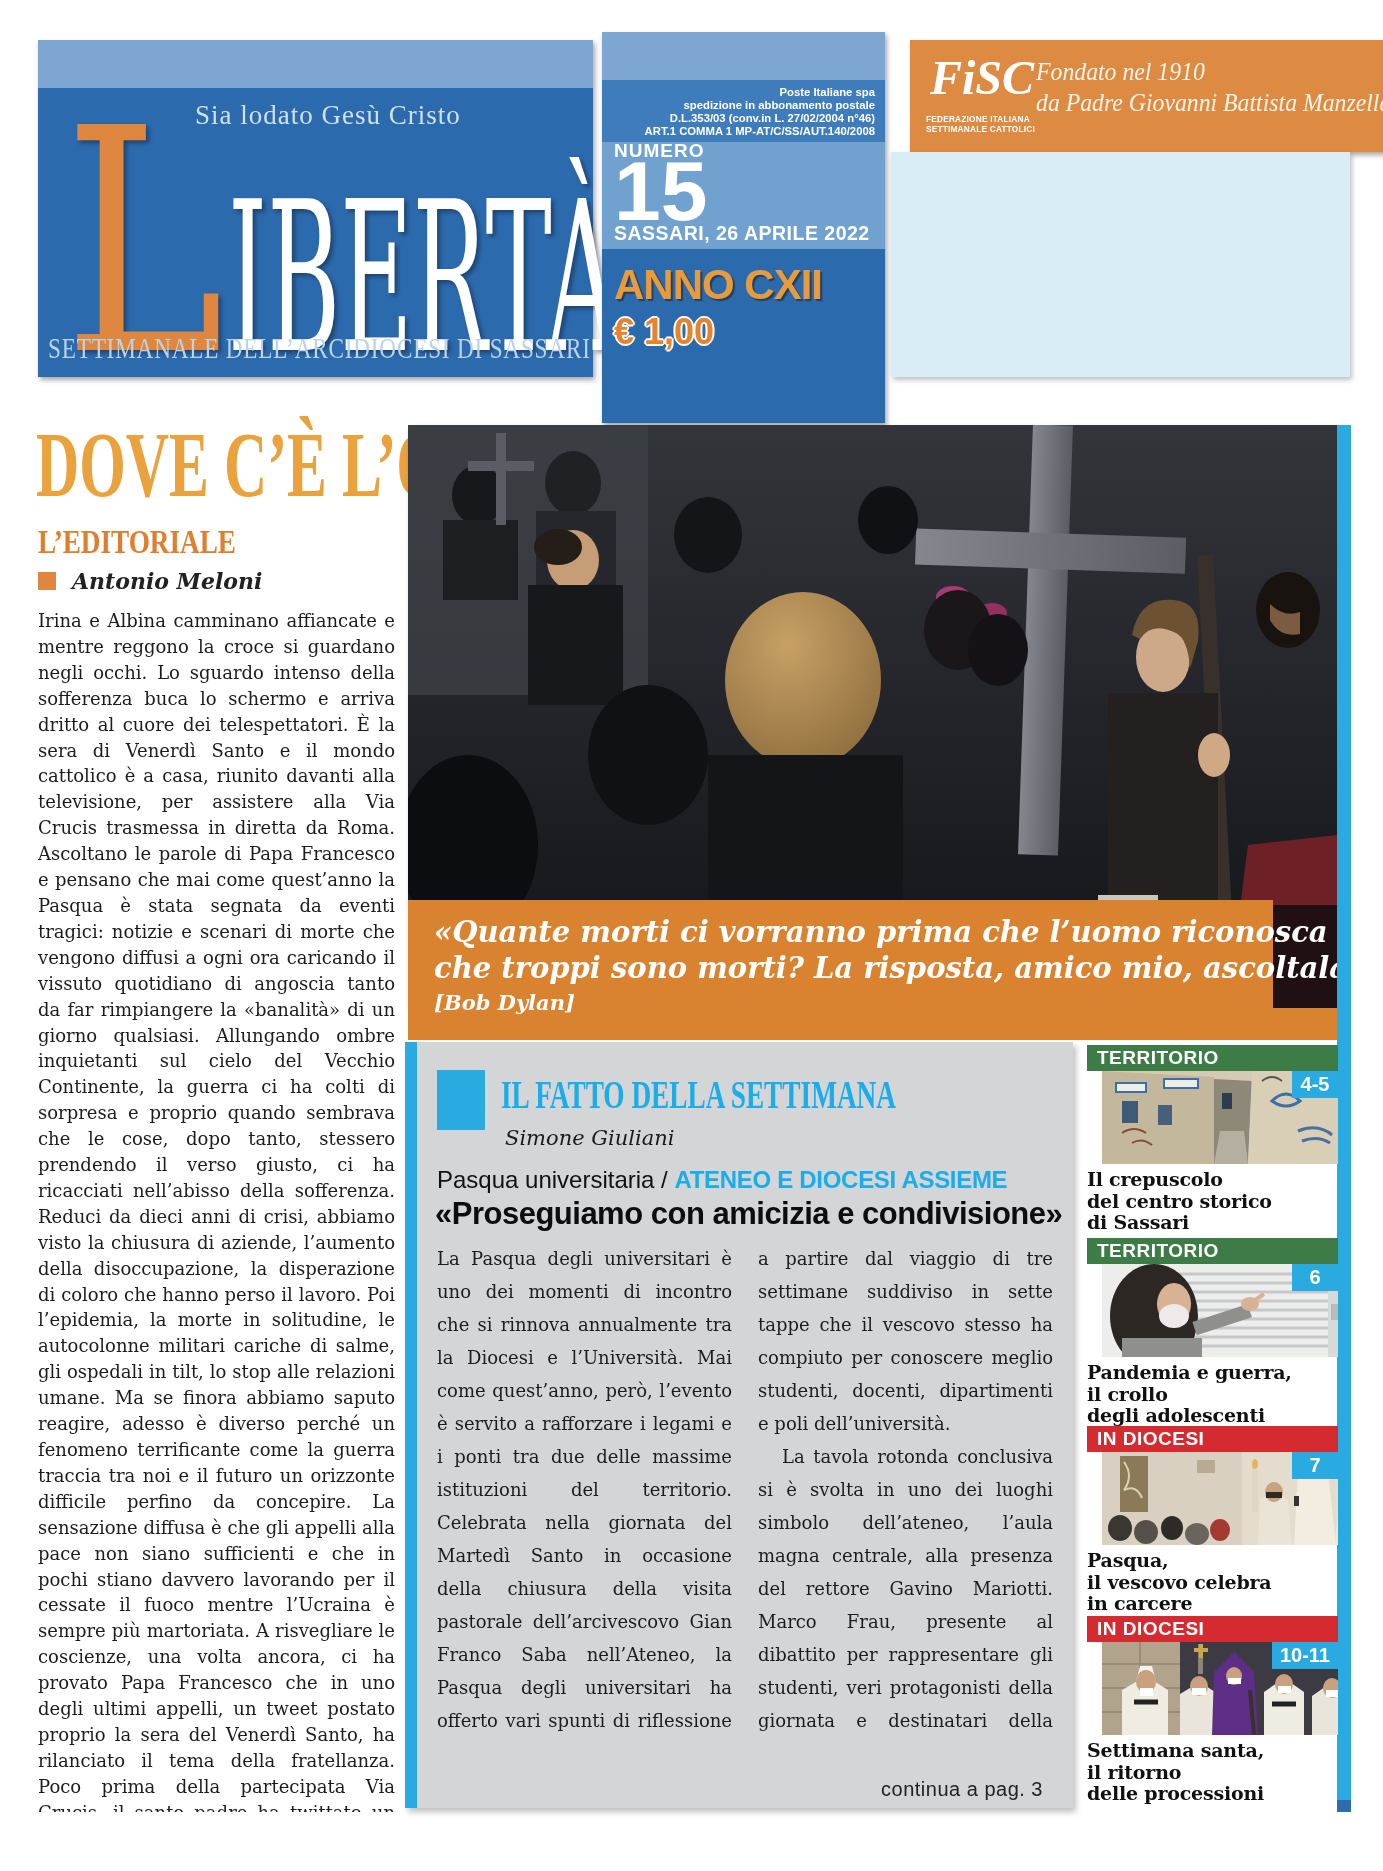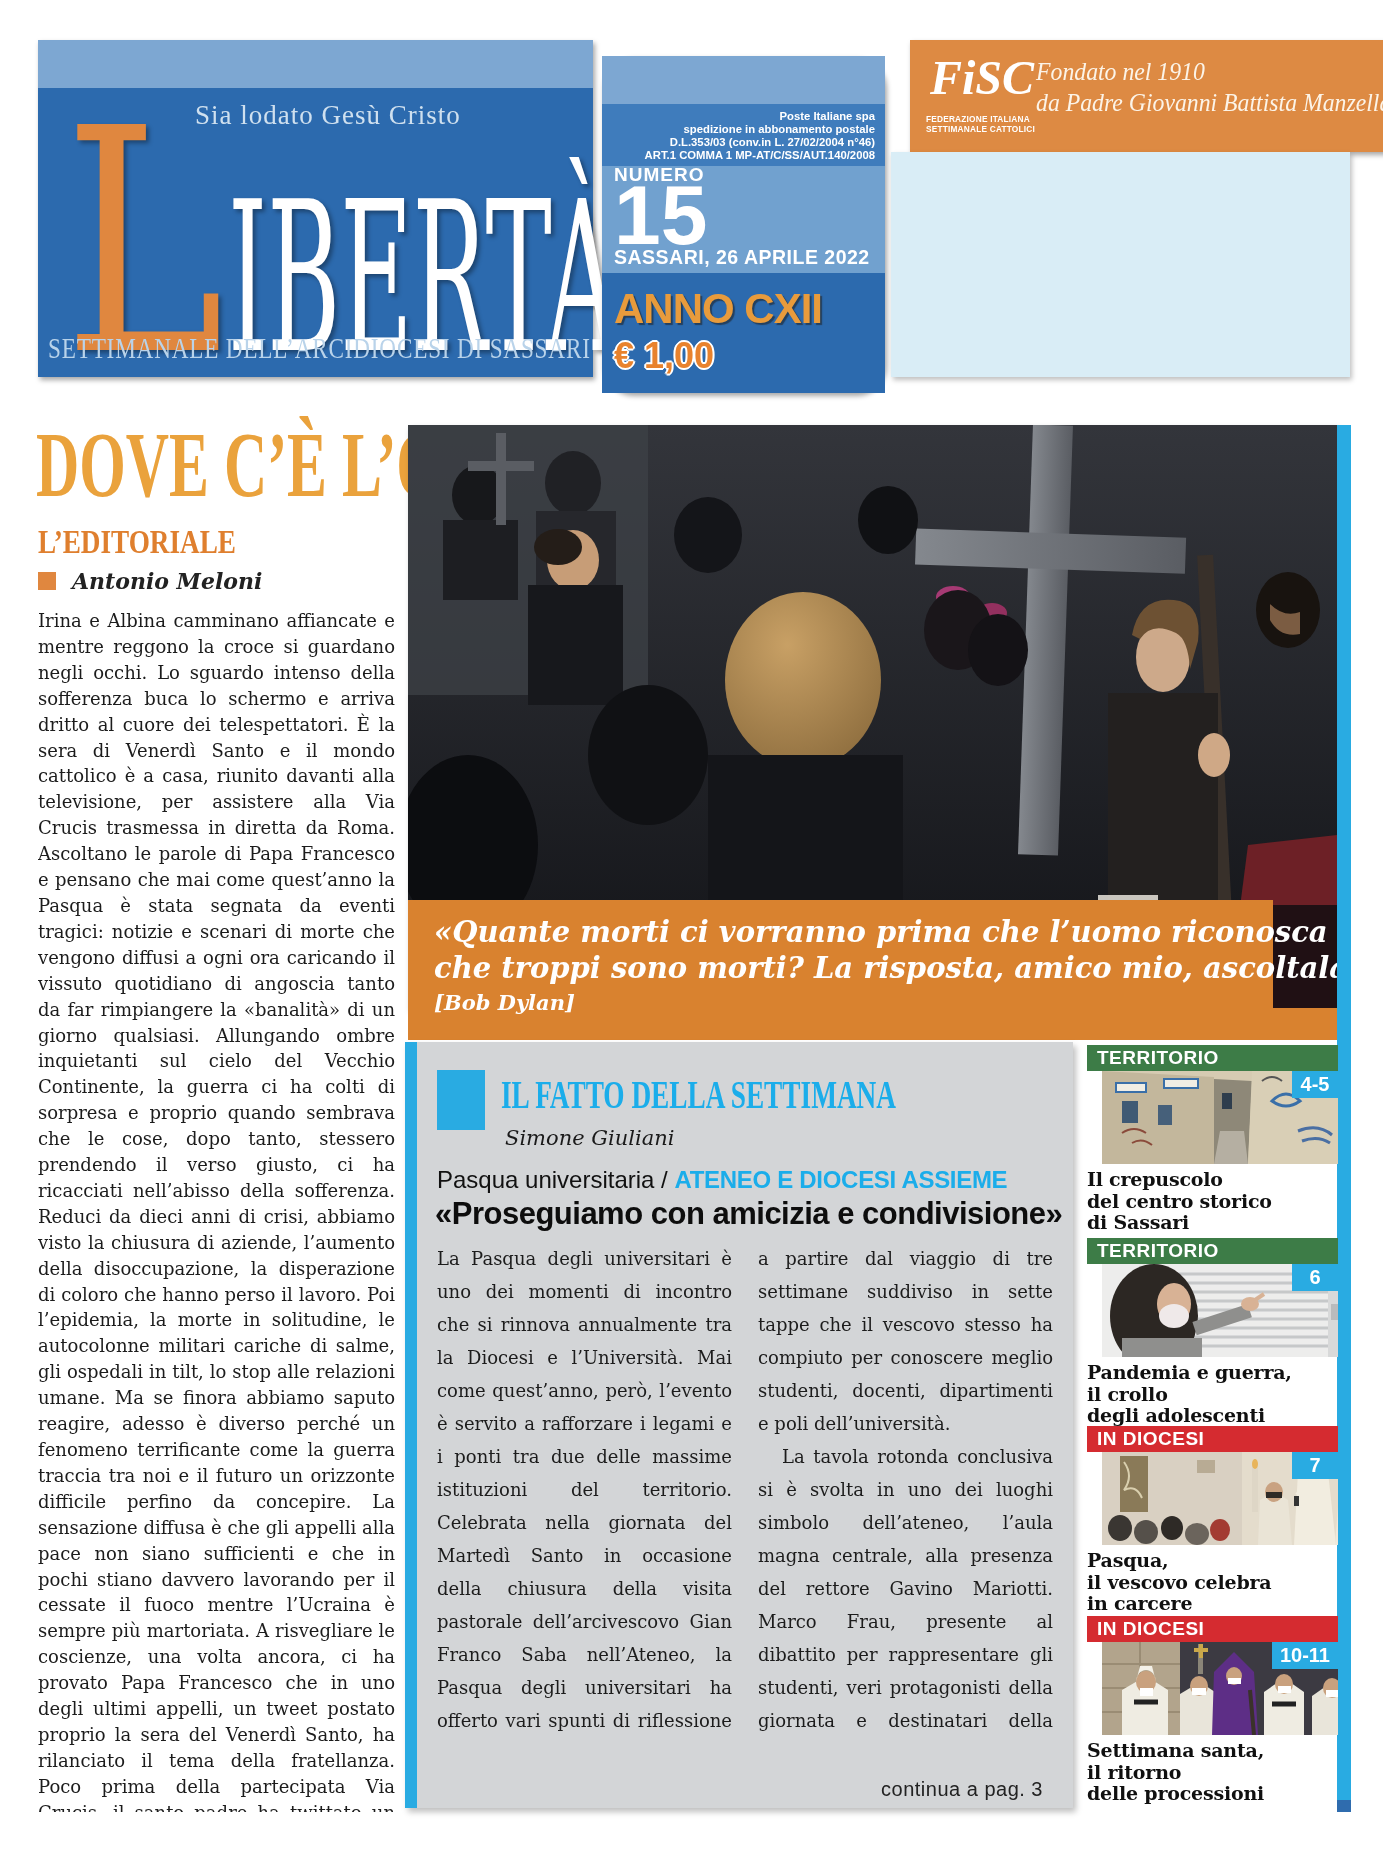--- a/index.html
+++ b/index.html
@@ -2,21 +2,21 @@
 <html><head>
 <meta charset="utf-8">
 <style>
   html,body{margin:0;padding:0;background:#ffffff;}
   #page{position:relative;width:1383px;height:1871px;background:#fff;overflow:hidden;
         font-family:"Liberation Sans",sans-serif;}
 
   
   .panel{position:absolute;box-shadow:2px 3px 5px rgba(0,0,0,.35);}
   #panel-left{left:38px;top:40px;width:555px;height:337px;background:#2c6aae;}
-  #panel-mid{left:602px;top:56px;width:283px;height:337px;background:#2c6aae;border-radius:30px;}
+  #panel-mid{left:602px;top:32px;width:283px;height:391px;background:#2c6aae;}
   .top-strip{position:absolute;left:0;top:0;right:0;height:48px;background:#7da7d2;}
   #tagline{position:absolute;left:157px;top:60px;font-family:"Liberation Serif",serif;
            font-size:27px;color:#cfe0ef;letter-spacing:1px;white-space:nowrap;}
   #logo-svg{position:absolute;left:18px;top:48px;overflow:visible;}
   #subtitle{position:absolute;left:10px;bottom:12px;font-family:"Liberation Serif",serif;
             font-size:29px;color:#b9d3ea;letter-spacing:1px;white-space:nowrap;
             transform:scaleX(.8);transform-origin:left bottom;}
   #postal{position:absolute;left:0;top:48px;right:0;height:62px;background:#3f7cbc;
           color:#fff;font-size:11.3px;font-weight:bold;line-height:12.9px;
           text-align:right;padding:6px 10px 0 0;box-sizing:border-box;}

